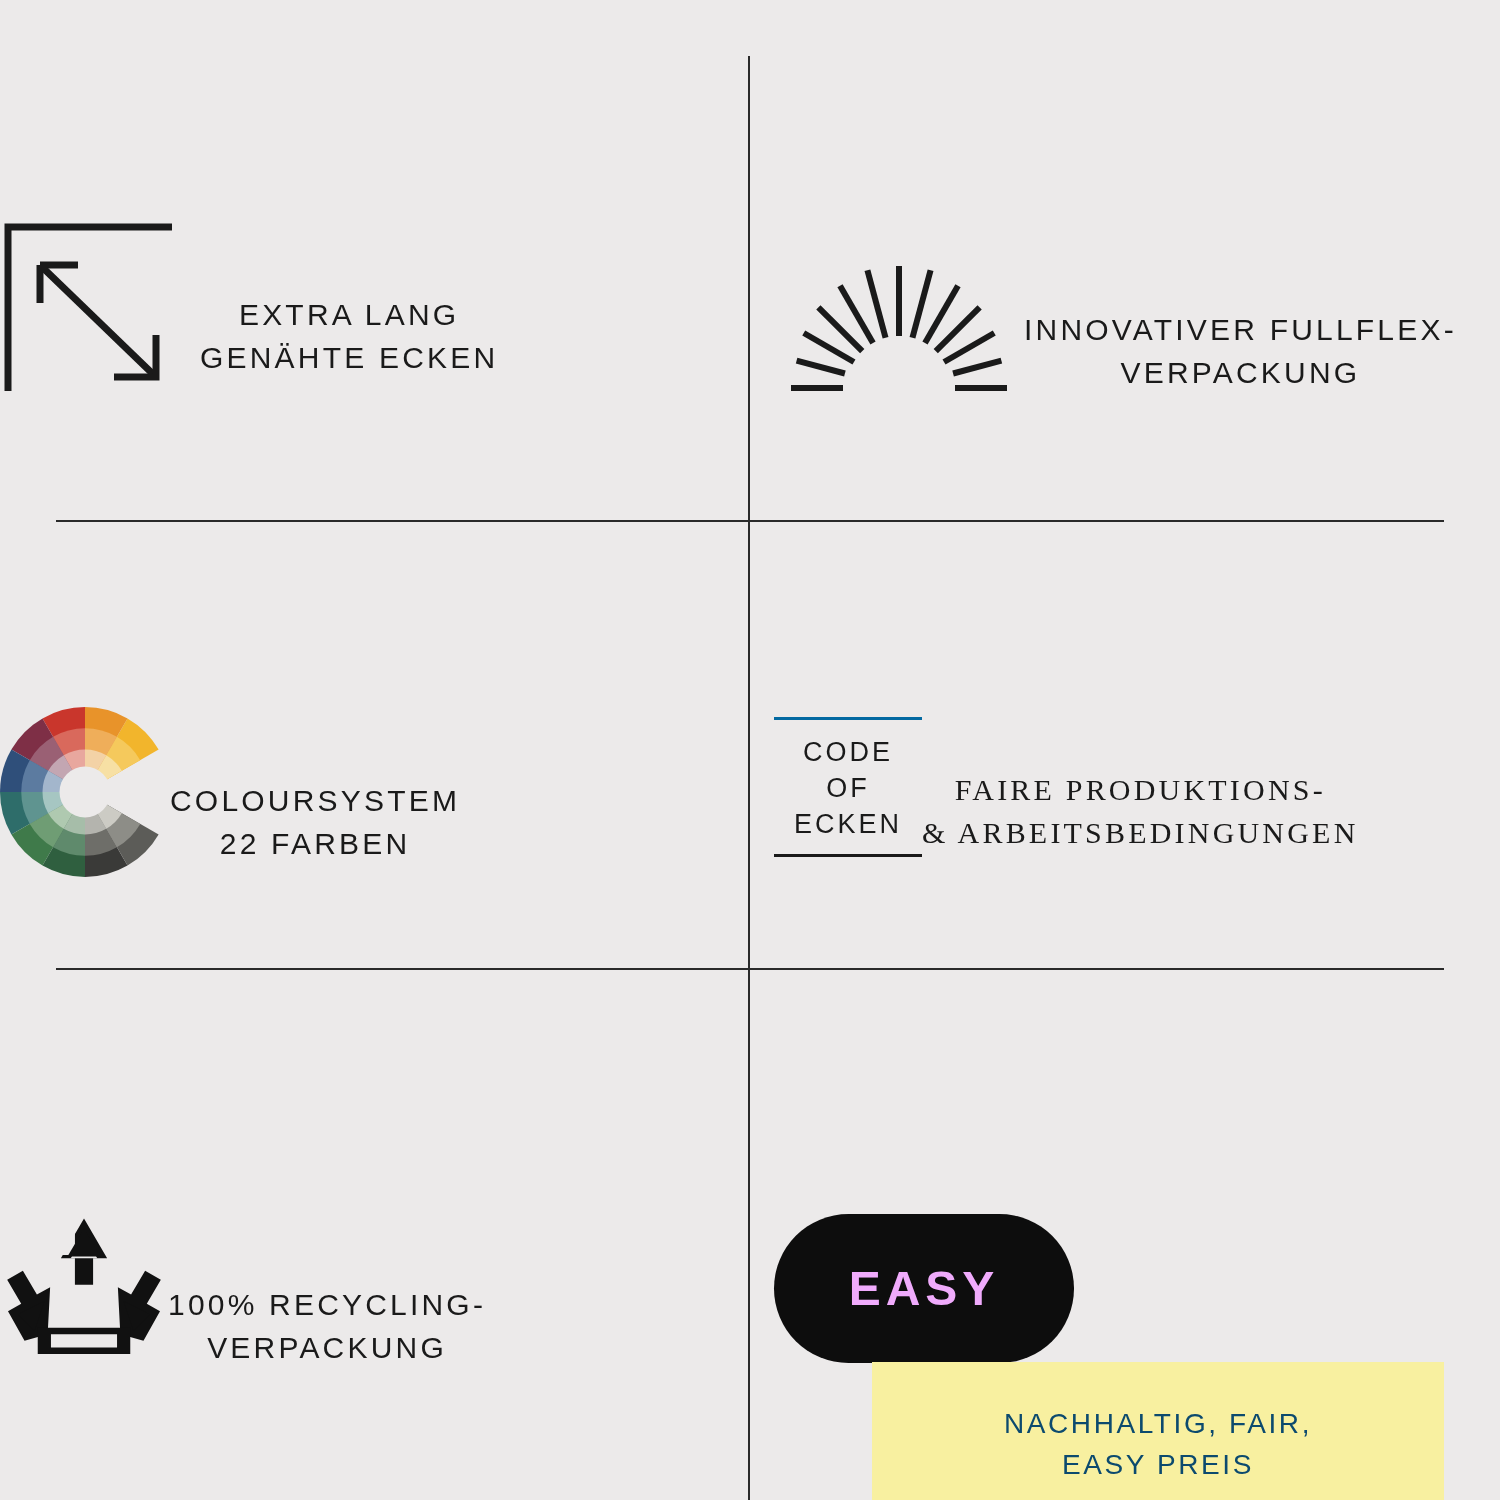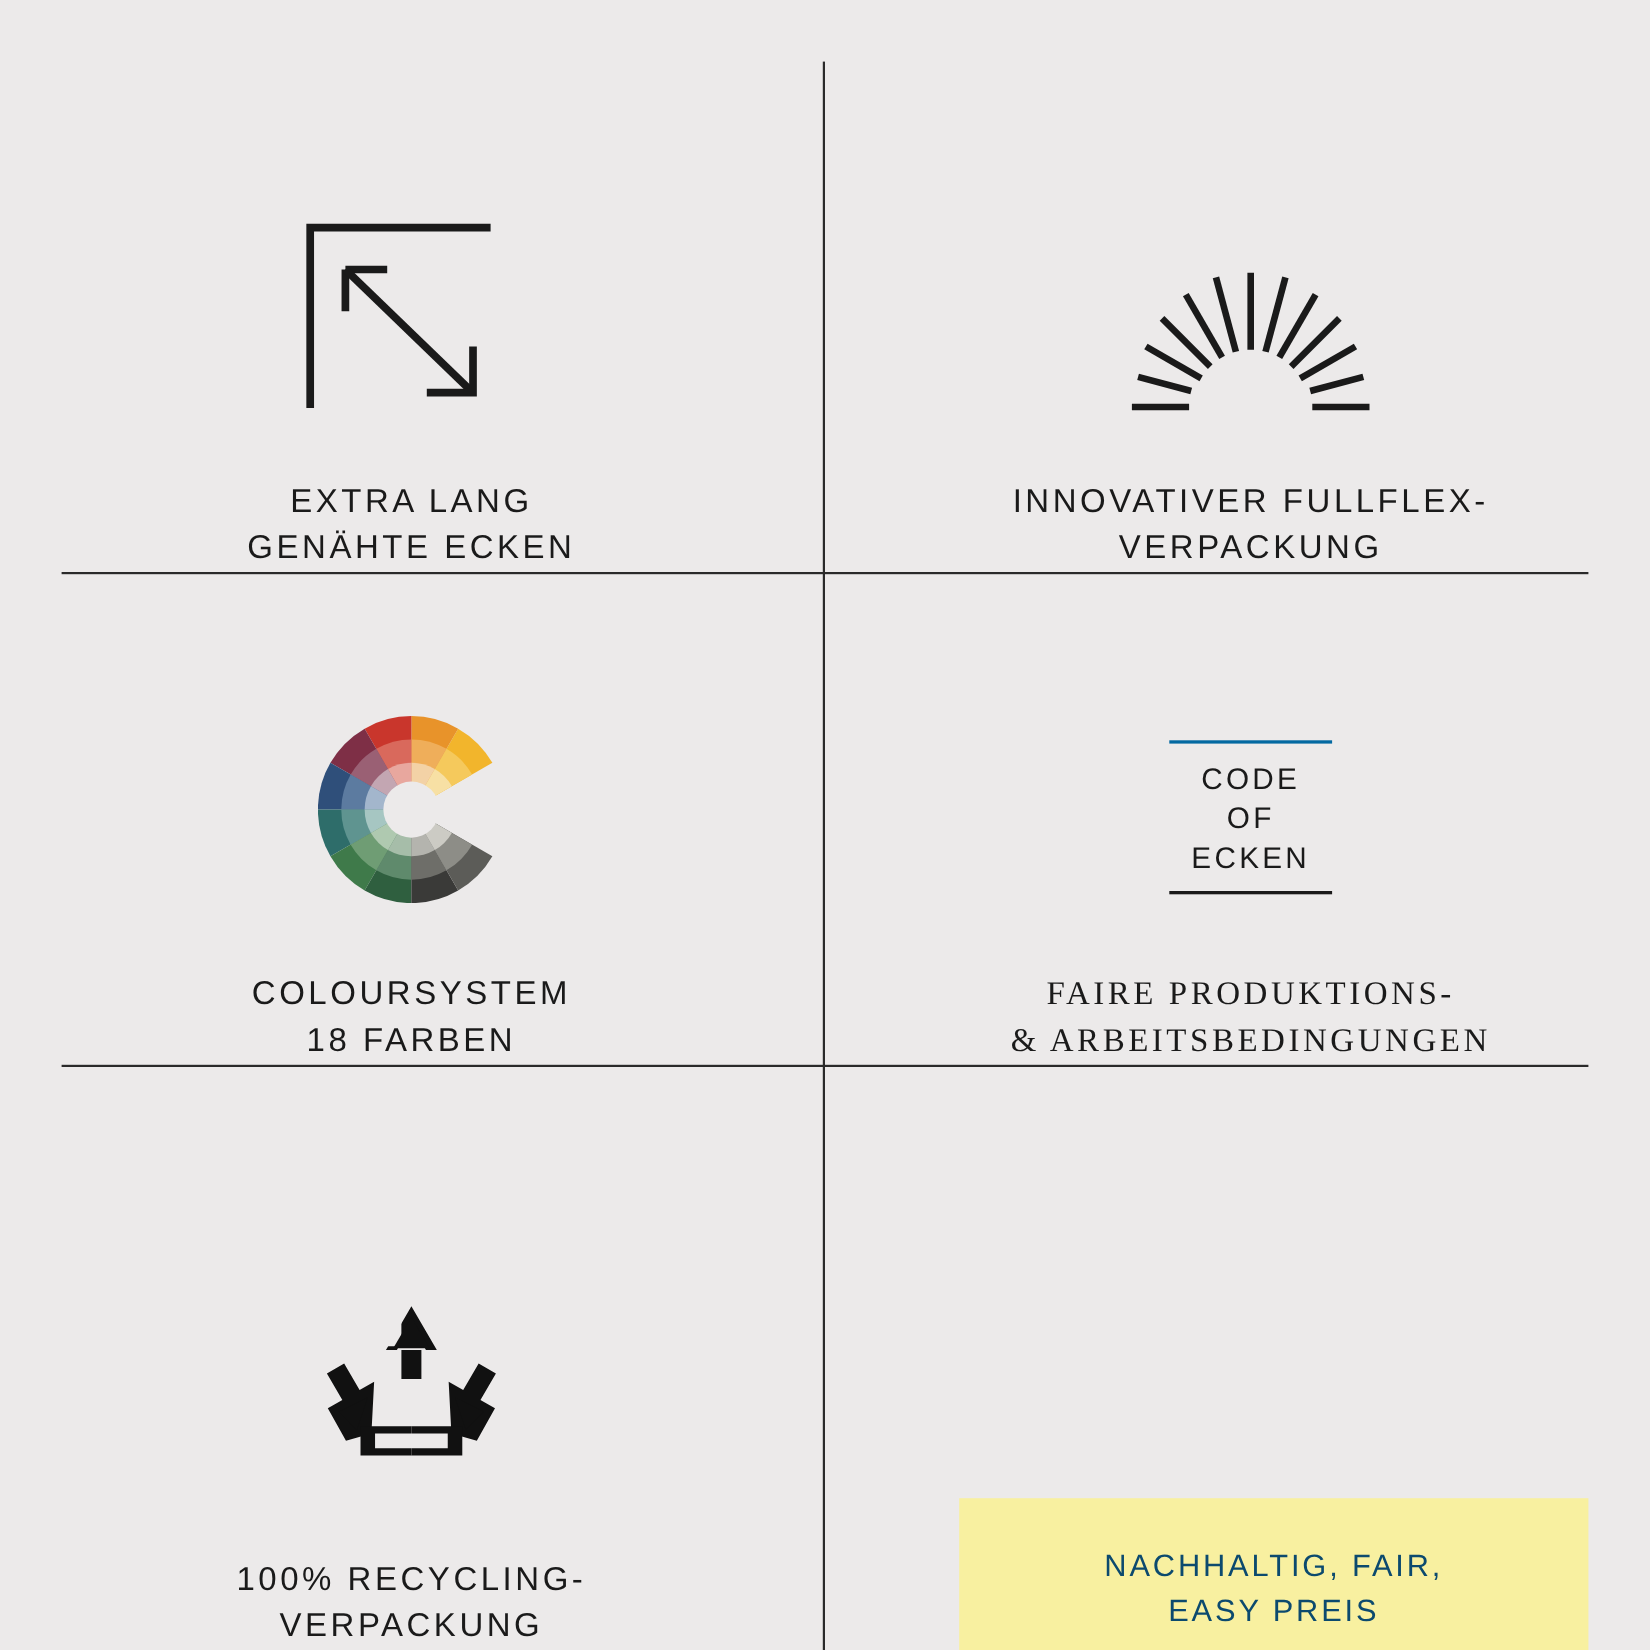--- a/index.html
+++ b/index.html
@@ -45,24 +45,23 @@
   .grid {
     position: absolute;
     inset: 0;
     display: grid;
     grid-template-columns: 748px 752px;
     grid-template-rows: 520px 448px 532px;
   }
   .cell {
     position: relative;
     display: flex;
-    flex-direction: column;
+    flex-direction: row;
     align-items: center;
     box-sizing: border-box;
-    justify-content: flex-end;
   }
   .cell .icon-wrap {
     display: flex;
     align-items: center;
     justify-content: center;
   }
   .cell .caption {
     text-align: center;
     font-size: 30px;
     letter-spacing: 3.2px;
@@ -107,28 +106,28 @@
   .coc div {
     font-size: 27px;
     letter-spacing: 3px;
     line-height: 1.34;
     color: #1a1a1a;
   }
 
   
   .easy-pill {
     background: #0d0d0d;
-    color: #fde047;
+    color: #f0abfc;
     border-radius: 100px;
     width: 300px;
-    height: 118px;
+    height: 149px;
     display: flex;
     align-items: center;
     justify-content: center;
-    font-size: 64px;
+    font-size: 48px;
     font-weight: 700;
     letter-spacing: 5px;
   }
 
   
   .banner {
     position: absolute;
     left: 872px;
     top: 1362px;
     width: 572px;
@@ -261,21 +260,21 @@
               <path d="M0,0 L-43.3,25 A50,50 0 0,0 -25,43.3 Z" fill="#afc9b0"></path>
               <path d="M0,0 L-25,43.3 A50,50 0 0,0 0,50 Z" fill="#a6bda9"></path>
               <path d="M0,0 L0,50 A50,50 0 0,0 25,43.3 Z" fill="#b4b4ae"></path>
               <path d="M0,0 L25,43.3 A50,50 0 0,0 43.3,25 Z" fill="#cccbc4"></path>
             </g>
             <circle cx="0" cy="0" r="30" fill="#eceaea"></circle>
           </g>
         </svg>
       </div>
       <div class="caption">COLOURSYSTEM
-18 FARBEN</div>
+22 FARBEN</div>
     </div>
 
     <div class="cell cell-4">
       <div class="icon-wrap">
         <div class="coc">
           <div>CODE</div>
           <div>OF</div>
           <div>ECKEN</div>
         </div>
       </div>

